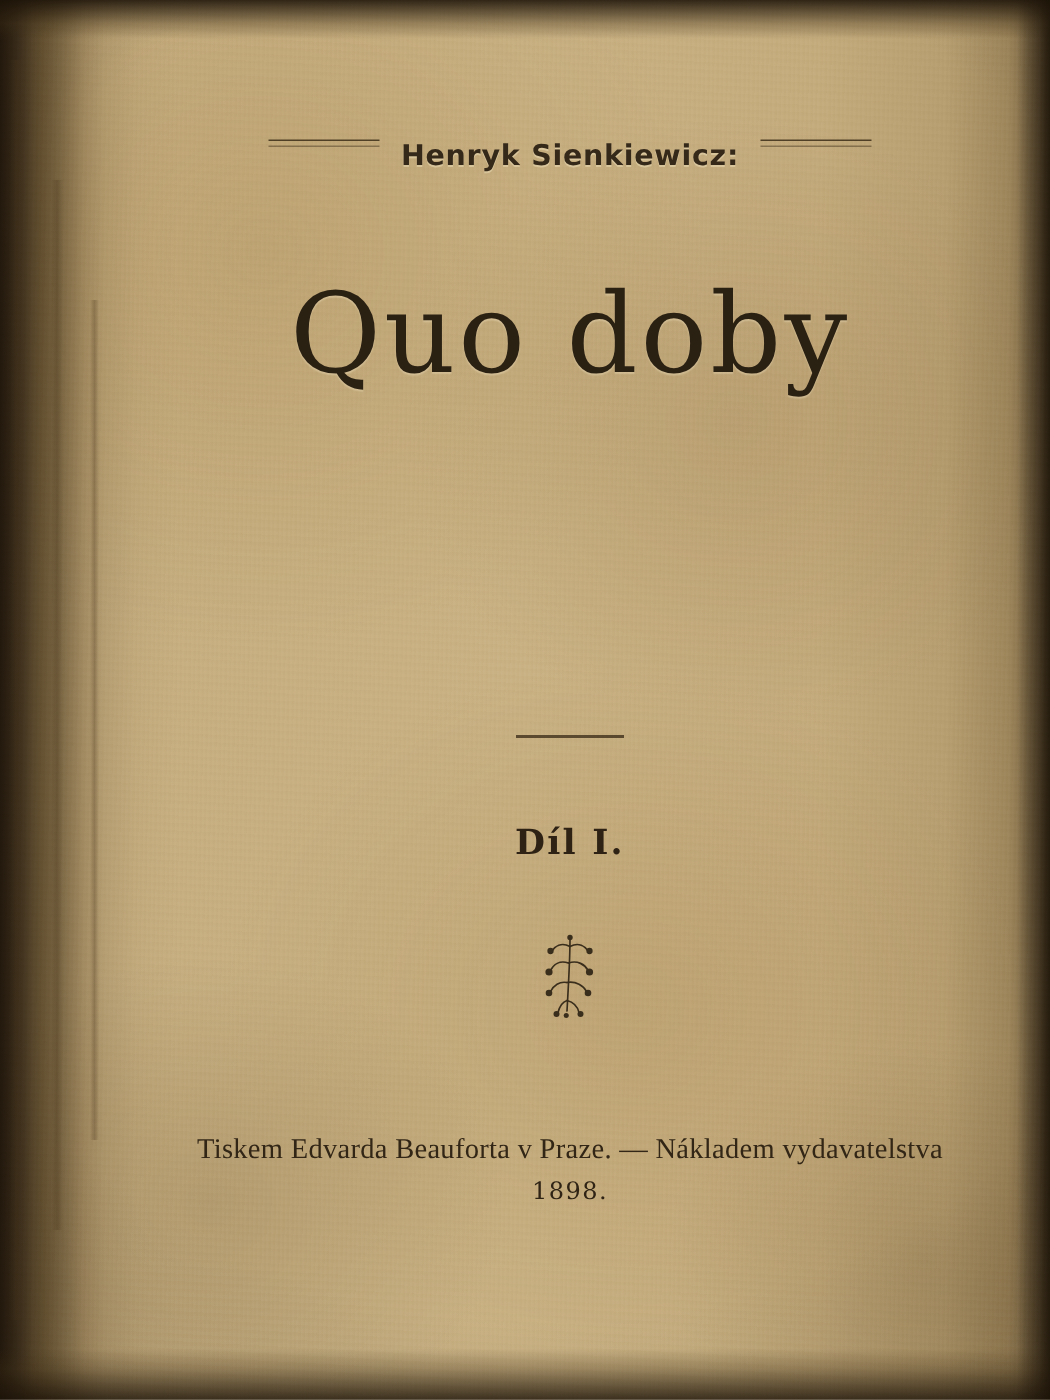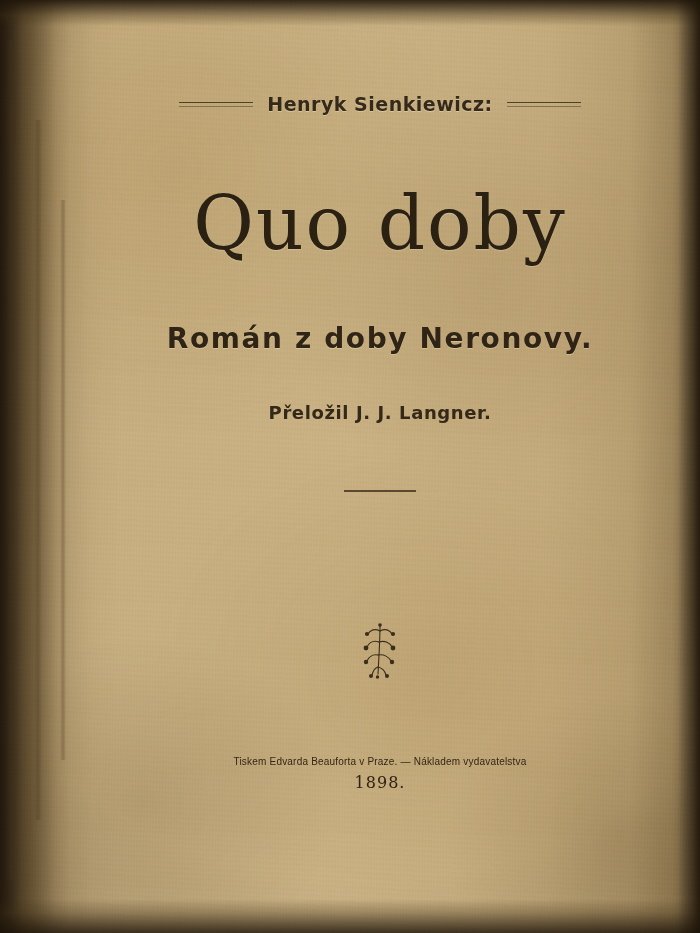--- a/index.html
+++ b/index.html
@@ -93,21 +93,21 @@
     color: #2e2414;
   }
 
   
   .author-row {
     position: absolute;
     top: 93px;
     left: 0;
     right: 0;
     display: flex;
-    align-items: center;
+    align-items: flex-start;
     justify-content: center;
     gap: 14px;
   }
   .rule-short {
     width: 74px;
     height: 0;
     border-top: 1px solid rgba(60,46,24,0.85);
     border-bottom: 1px solid rgba(60,46,24,0.45);
     height: 3px;
   }
@@ -205,22 +205,22 @@
   }
   .imprint-city {
     font-family: "DejaVu Serif", serif;
     font-size: 19px;
     letter-spacing: 1.6px;
     color: #2e2314;
     margin-bottom: 7px;
     white-space: nowrap;
   }
   .imprint-line {
-    font-family: Liberation Sans, sans-serif;
-    font-size: 10px;
+    font-family: Liberation Serif, serif;
+    font-size: 19px;
     letter-spacing: 0.2px;
     color: #322616;
     margin-bottom: 6px;
     white-space: nowrap;
   }
   .imprint-year {
     font-family: "DejaVu Serif", serif;
     font-size: 16px;
     letter-spacing: 1px;
     color: #2e2314;
@@ -250,26 +250,25 @@
   <div id="content">
 
     <div class="author-row">
       <span class="rule-short"></span>
       <span class="author-name inky">Henryk Sienkiewicz:</span>
       <span class="rule-short"></span>
     </div>
 
     <div class="title inky">Quo doby</div>
 
-    <div class="subtitle inky">Román z doby Neronovy.</div>
-
-    <div class="translator inky">Přeložil J. J. Langner.</div>
+
 
     <div class="divider"></div>
 
+    <div class="volume inky">Díl I.</div>
 
     <div class="ornament">
       <svg viewBox="0 0 52 62" width="52" height="62" aria-hidden="true">
         <g stroke="#2e2314" stroke-width="1.1" fill="none" stroke-linecap="round">
           <path d="M26 4 C26 18, 25 34, 24 52"></path>
           <path d="M26 9 C20 6, 16 9, 14 12"></path>
           <path d="M26 9 C32 6, 36 9, 38 12"></path>
           <path d="M25 20 C19 18, 15 21, 13 25"></path>
           <path d="M25 20 C31 18, 36 21, 38 25"></path>
           <path d="M24 33 C19 32, 15 35, 13 39"></path>

